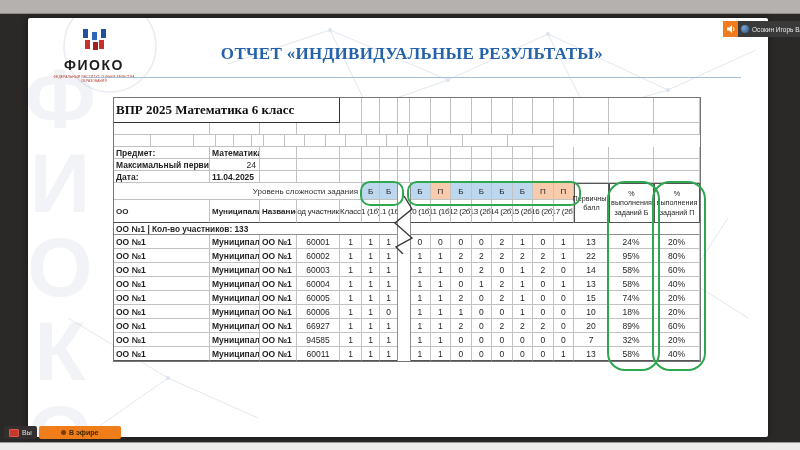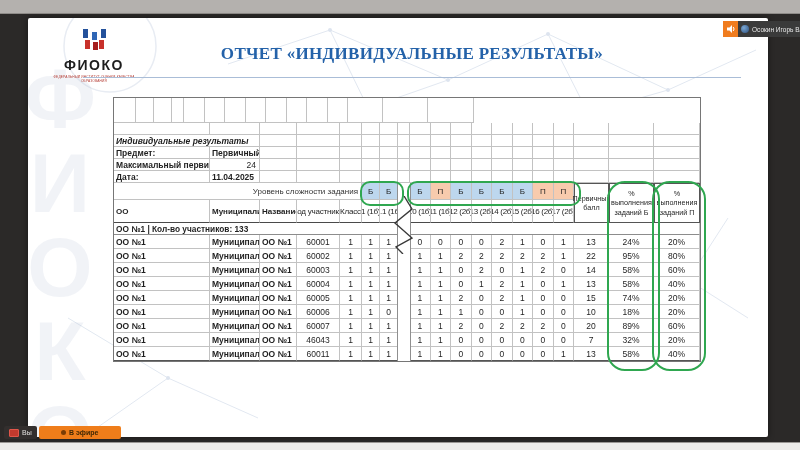--- a/index.html
+++ b/index.html
@@ -98,20 +98,21 @@
     </svg>
     <div class="logo-name">ФИОКО</div>
     <div class="logo-sub">ФЕДЕРАЛЬНЫЙ ИНСТИТУТ ОЦЕНКИ КАЧЕСТВА ОБРАЗОВАНИЯ</div>
   </div>
 
   <div class="stitle">ОТЧЕТ «ИНДИВИДУАЛЬНЫЕ РЕЗУЛЬТАТЫ»</div>
   <div class="hrule"></div>
 
   <div class="tbl" id="tbl">
       <div class="trow " style="height: 25px;">
+        <div class="cell tc ttl lft" style="width: 226px;">ВПР 2025 Математика 6 класс</div>
         <div class="cell " style="width: 22px;"></div>
         <div class="cell " style="width: 18px;"></div>
         <div class="cell " style="width: 18px;"></div>
         <div class="cell " style="width: 12px;"></div>
         <div class="cell " style="width: 20.5px;"></div>
         <div class="cell " style="width: 20.5px;"></div>
         <div class="cell " style="width: 20.5px;"></div>
         <div class="cell " style="width: 20.5px;"></div>
         <div class="cell " style="width: 20.5px;"></div>
         <div class="cell " style="width: 20.5px;"></div>
@@ -136,42 +137,41 @@
         <div class="cell " style="width: 20.5px;"></div>
         <div class="cell " style="width: 20.5px;"></div>
         <div class="cell " style="width: 20.5px;"></div>
         <div class="cell " style="width: 20.5px;"></div>
         <div class="cell " style="width: 20.5px;"></div>
         <div class="cell " style="width: 35px;"></div>
         <div class="cell " style="width: 45px;"></div>
         <div class="cell " style="width: 46px;"></div>
       </div>
       <div class="trow " style="height: 12px;">
-        <div class="cell bi lft" style="width: 146px;">Индивидуальные результаты</div>
         <div class="cell " style="width: 37px;"></div>
         <div class="cell " style="width: 43px;"></div>
         <div class="cell " style="width: 22px;"></div>
         <div class="cell " style="width: 18px;"></div>
         <div class="cell " style="width: 18px;"></div>
         <div class="cell " style="width: 12px;"></div>
         <div class="cell " style="width: 20.5px;"></div>
         <div class="cell " style="width: 20.5px;"></div>
         <div class="cell " style="width: 20.5px;"></div>
         <div class="cell " style="width: 20.5px;"></div>
         <div class="cell " style="width: 20.5px;"></div>
         <div class="cell " style="width: 20.5px;"></div>
         <div class="cell " style="width: 20.5px;"></div>
         <div class="cell " style="width: 20.5px;"></div>
         <div class="cell " style="width: 35px;"></div>
         <div class="cell " style="width: 45px;"></div>
         <div class="cell " style="width: 46px;"></div>
       </div>
       <div class="trow " style="height: 12px;">
         <div class="cell lft" style="width: 96px;">Предмет:</div>
-        <div class="cell lft" style="width: 50px;">Первичный</div>
+        <div class="cell lft" style="width: 50px;">Математика</div>
         <div class="cell " style="width: 37px;"></div>
         <div class="cell " style="width: 43px;"></div>
         <div class="cell " style="width: 22px;"></div>
         <div class="cell " style="width: 18px;"></div>
         <div class="cell " style="width: 18px;"></div>
         <div class="cell " style="width: 12px;"></div>
         <div class="cell " style="width: 20.5px;"></div>
         <div class="cell " style="width: 20.5px;"></div>
         <div class="cell " style="width: 20.5px;"></div>
         <div class="cell " style="width: 20.5px;"></div>
@@ -389,42 +389,42 @@
         <div class="cell " style="width: 20.5px;">0</div>
         <div class="cell " style="width: 20.5px;">0</div>
         <div class="cell " style="width: 35px;">10</div>
         <div class="cell " style="width: 45px;">18%</div>
         <div class="cell " style="width: 46px;">20%</div>
       </div>
       <div class="trow " style="height: 14px;">
         <div class="cell lft" style="width: 96px;">ОО №1</div>
         <div class="cell lft" style="width: 50px;">Муниципалитет</div>
         <div class="cell lft" style="width: 37px;">ОО №1</div>
-        <div class="cell " style="width: 43px;">60007</div>
+        <div class="cell " style="width: 43px;">66927</div>
         <div class="cell " style="width: 22px;">1</div>
         <div class="cell " style="width: 18px;">1</div>
         <div class="cell " style="width: 18px;">1</div>
         <div class="cell " style="width: 12px;"></div>
         <div class="cell " style="width: 20.5px;">1</div>
         <div class="cell " style="width: 20.5px;">1</div>
         <div class="cell " style="width: 20.5px;">2</div>
         <div class="cell " style="width: 20.5px;">0</div>
         <div class="cell " style="width: 20.5px;">2</div>
         <div class="cell " style="width: 20.5px;">2</div>
         <div class="cell " style="width: 20.5px;">2</div>
         <div class="cell " style="width: 20.5px;">0</div>
         <div class="cell " style="width: 35px;">20</div>
         <div class="cell " style="width: 45px;">89%</div>
         <div class="cell " style="width: 46px;">60%</div>
       </div>
       <div class="trow " style="height: 14px;">
         <div class="cell lft" style="width: 96px;">ОО №1</div>
         <div class="cell lft" style="width: 50px;">Муниципалитет</div>
         <div class="cell lft" style="width: 37px;">ОО №1</div>
-        <div class="cell " style="width: 43px;">46043</div>
+        <div class="cell " style="width: 43px;">94585</div>
         <div class="cell " style="width: 22px;">1</div>
         <div class="cell " style="width: 18px;">1</div>
         <div class="cell " style="width: 18px;">1</div>
         <div class="cell " style="width: 12px;"></div>
         <div class="cell " style="width: 20.5px;">1</div>
         <div class="cell " style="width: 20.5px;">1</div>
         <div class="cell " style="width: 20.5px;">0</div>
         <div class="cell " style="width: 20.5px;">0</div>
         <div class="cell " style="width: 20.5px;">0</div>
         <div class="cell " style="width: 20.5px;">0</div>

